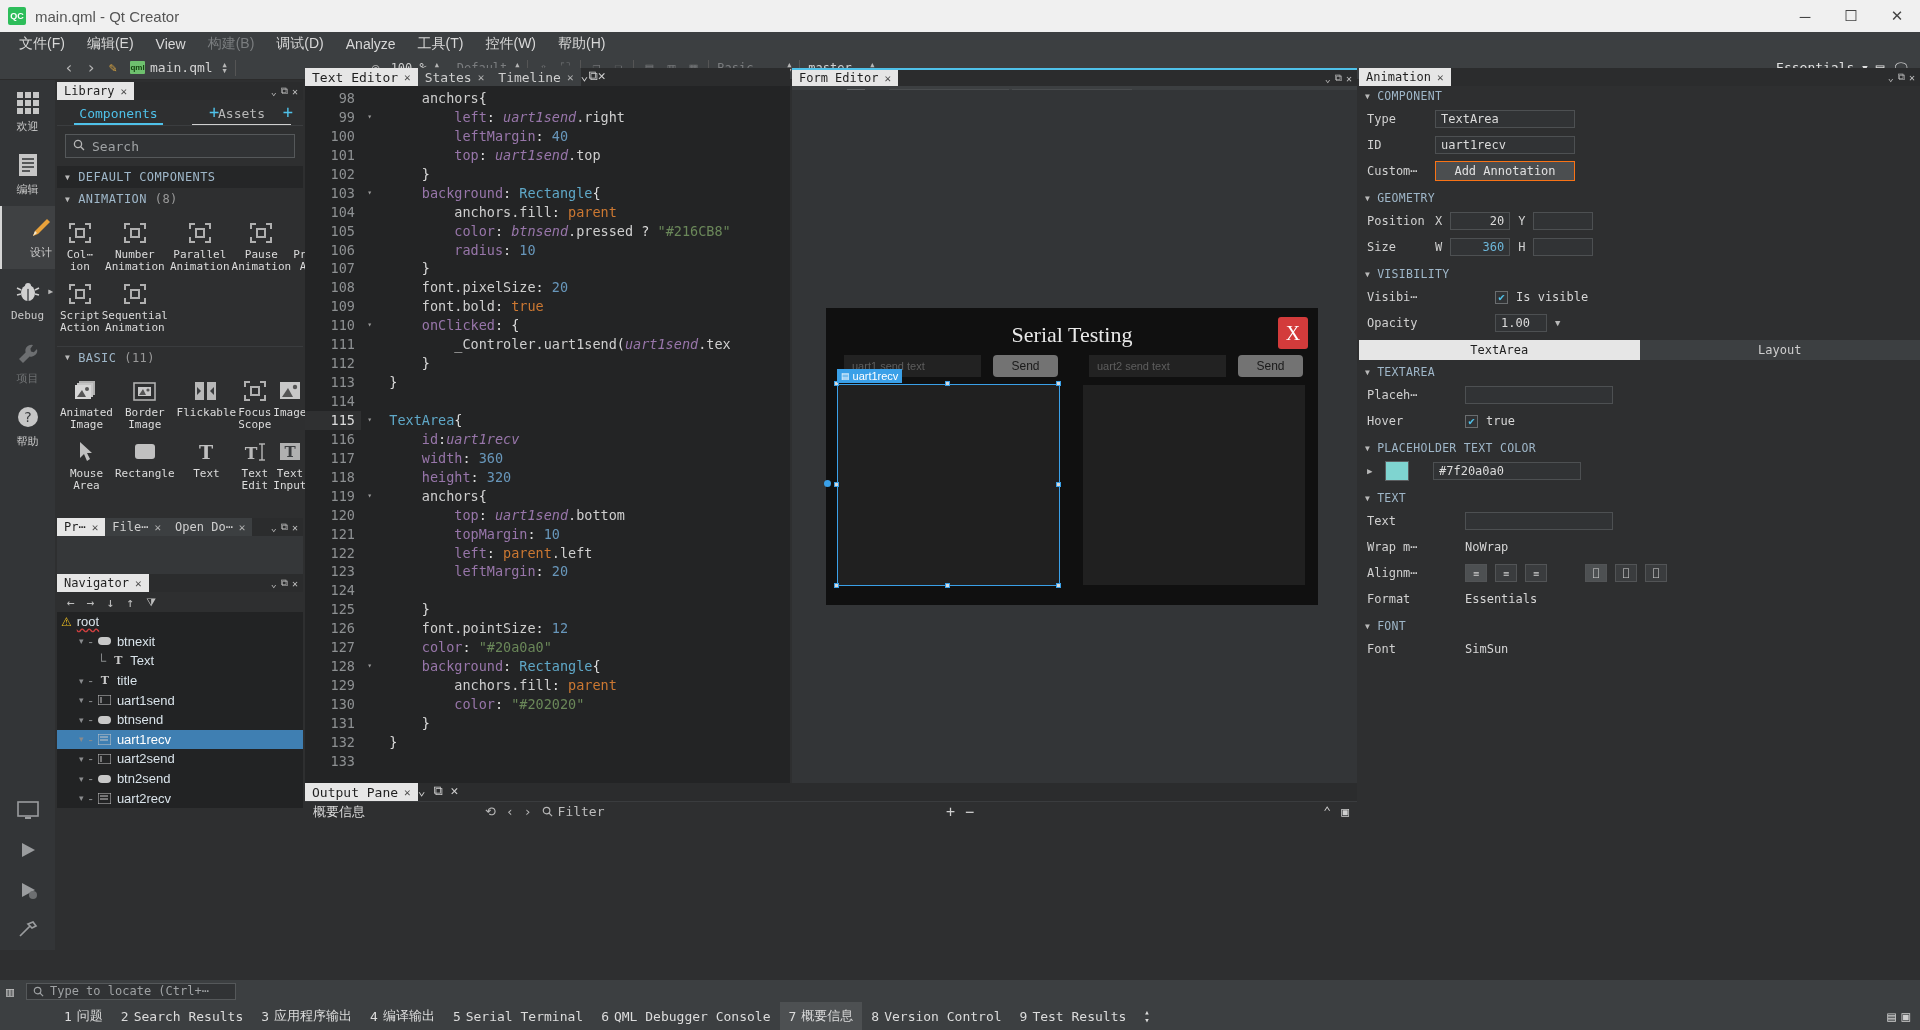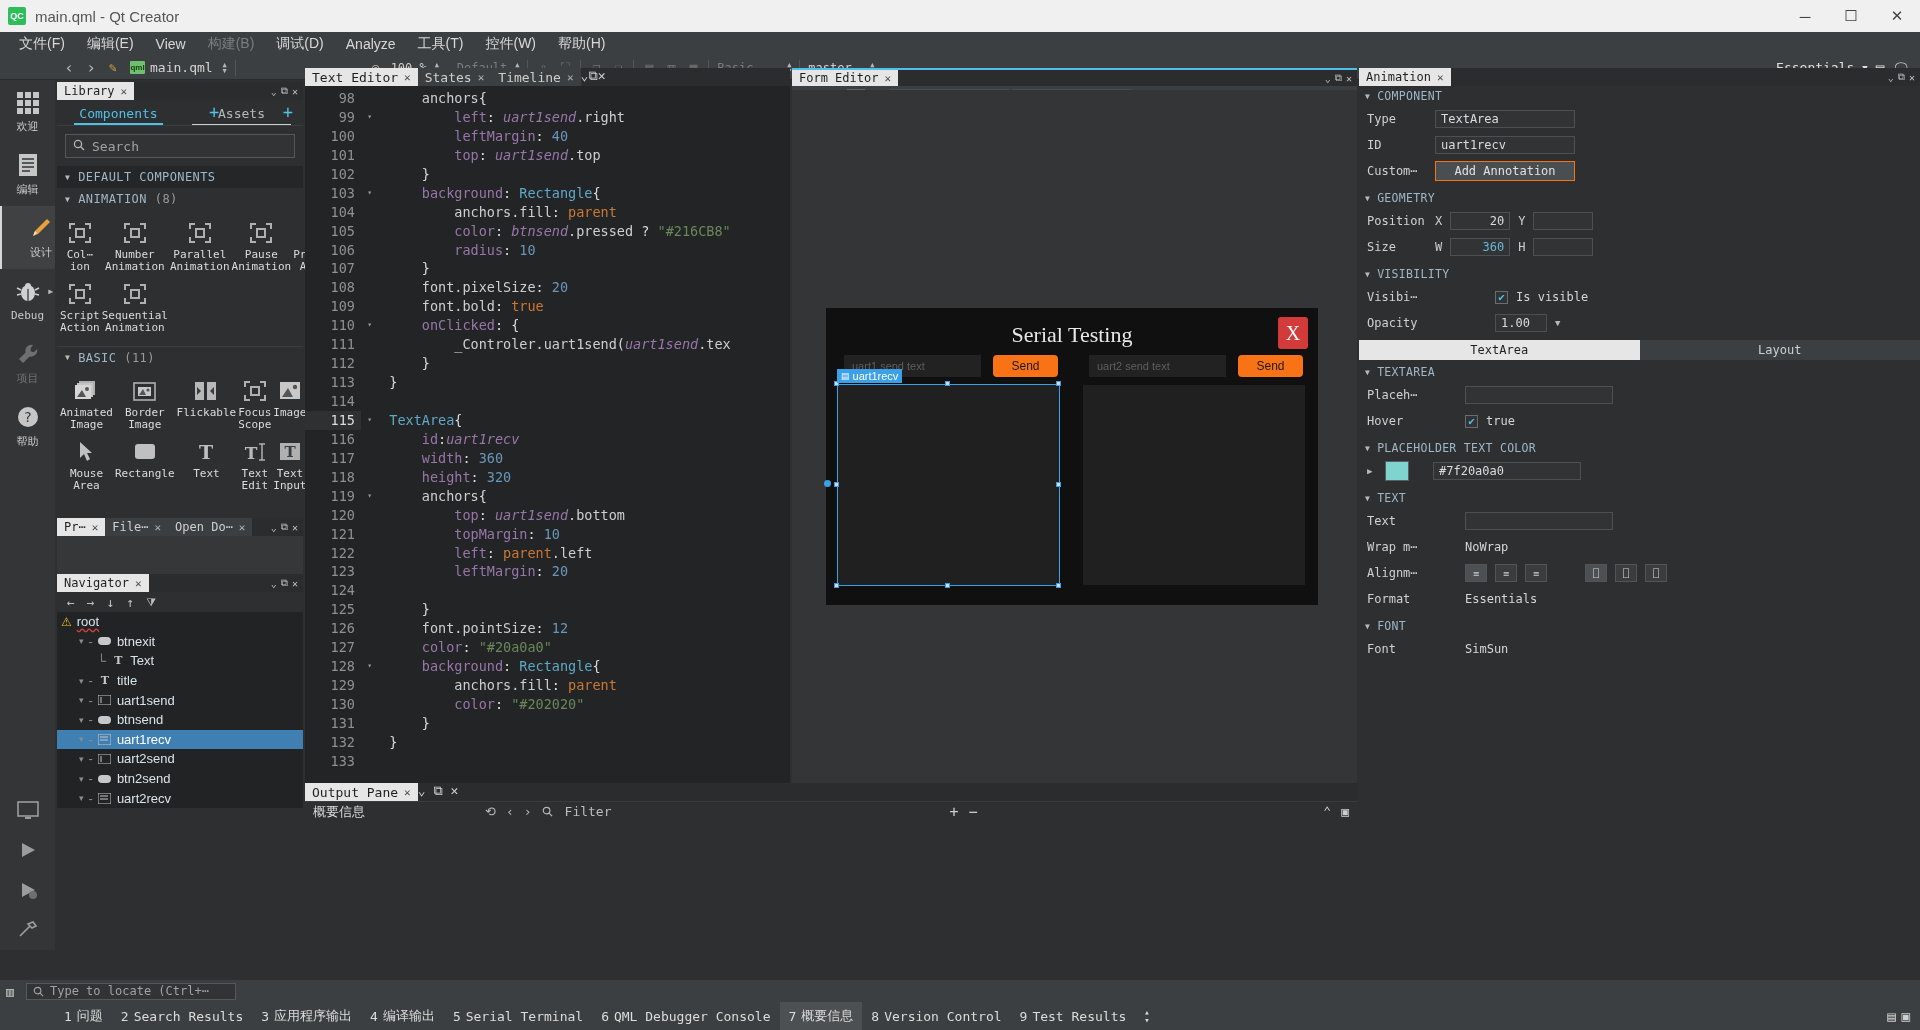--- a/index.html
+++ b/index.html
@@ -136,21 +136,21 @@
     font-size:12px;display:flex;align-items:center;padding-left:6px;}
   .canvas{position:absolute;left:0;top:22px;right:0;bottom:0;background:#333537;}
   .device{position:absolute;left:34px;top:218px;width:492px;height:297px;background:#101010;}
   .serialtitle{position:absolute;left:0;right:0;top:14px;text-align:center;color:#e8e8e8;
      font-size:22px;font-family:"Liberation Serif",serif;}
   .xbtn{position:absolute;right:10px;top:9px;width:30px;height:32px;background:#d33b3b;color:#fff;
      display:flex;align-items:center;justify-content:center;font-size:20px;border-radius:3px;
      font-family:"Liberation Serif",serif;}
   .sendfield{position:absolute;height:22px;background:#222;color:#5e5e5e;font-size:11px;
      display:flex;align-items:center;padding-left:8px;font-family:"Liberation Sans",sans-serif;}
-  .sendbtn{position:absolute;height:22px;background:#f97316;color:#1a1a1a;font-size:12px;
+  .sendbtn{position:absolute;height:22px;background:#737373;color:#1a1a1a;font-size:12px;
      display:flex;align-items:center;justify-content:center;border-radius:4px;
      font-family:"Liberation Sans",sans-serif;}
   .recvbox{position:absolute;background:#202020;}
   .selbox{position:absolute;border:1px solid #3aa0e8;}
   .handle{position:absolute;width:5px;height:5px;background:#d8d8d8;border:1px solid #3aa0e8;}
   .idtag{position:absolute;height:14px;background:#3aa0e8;color:#fff;font-size:11px;
      display:flex;align-items:center;gap:3px;padding:0 4px;font-family:"Liberation Sans",sans-serif;}
 
   
   #propspane{left:1359px;top:68px;width:561px;height:715px;background:#2e2f30;}
@@ -173,21 +173,21 @@
   .algbtn{width:22px;height:18px;background:#3a3c3e;border:1px solid #525456;
      display:flex;align-items:center;justify-content:center;color:#cfcfcf;font-size:10px;}
   .algbtn.on{background:#4d5052;}
 
   
   #outputpane{left:305px;top:783px;width:1052px;height:38px;background:#2e2f30;}
   .out-hdr{height:18px;display:flex;background:#2b2c2d;}
   .out-tb{height:20px;display:flex;align-items:center;gap:10px;background:#2e2f30;
     border-top:1px solid #3a3c3e;}
   .out-label{padding-left:8px;font-size:13px;color:#dcdcdc;}
-  .filterbox{display:flex;align-items:center;gap:12px;color:#bdbdbd;font-size:13px;}
+  .filterbox{display:flex;align-items:center;gap:5px;color:#bdbdbd;font-size:13px;}
 
   
   .statusbar{position:absolute;left:0;bottom:28px;width:1920px;height:22px;background:#3c3f41;
     display:flex;align-items:center;gap:10px;}
   .locator{height:17px;width:210px;background:#313335;border:1px solid #55585a;display:flex;
     align-items:center;gap:6px;padding-left:6px;color:#9fa2a4;font-size:12px;margin-left:26px;}
   .bottombar{position:absolute;left:0;bottom:0;width:1920px;height:28px;background:#3c3f41;
     display:flex;align-items:center;gap:0;}
   .bb-item{display:flex;align-items:center;gap:5px;padding:0 9px;height:28px;color:#dcdcdc;font-size:13px;}
   .bb-item.sel{background:#4d5052;}

